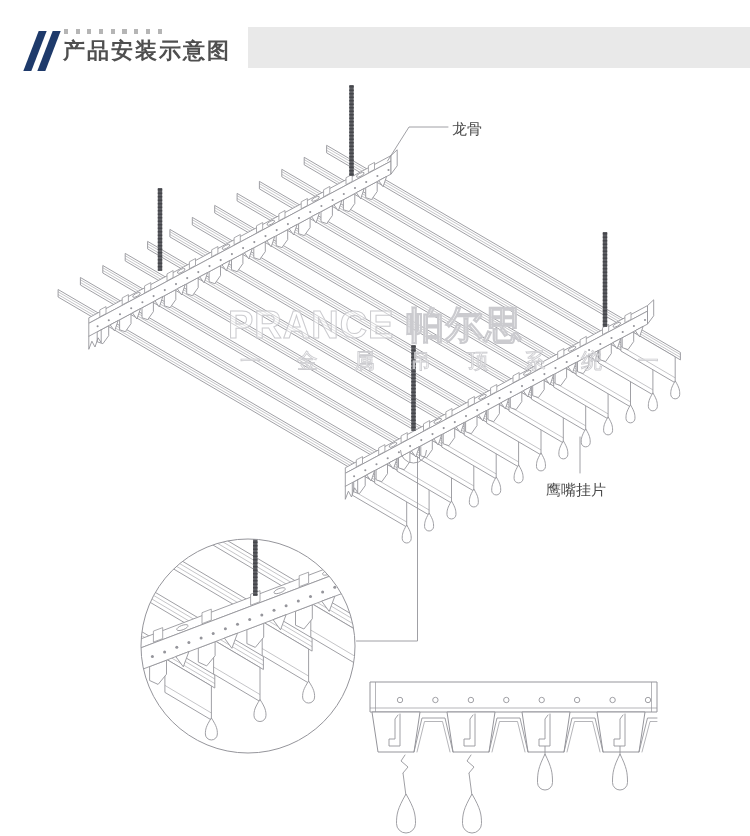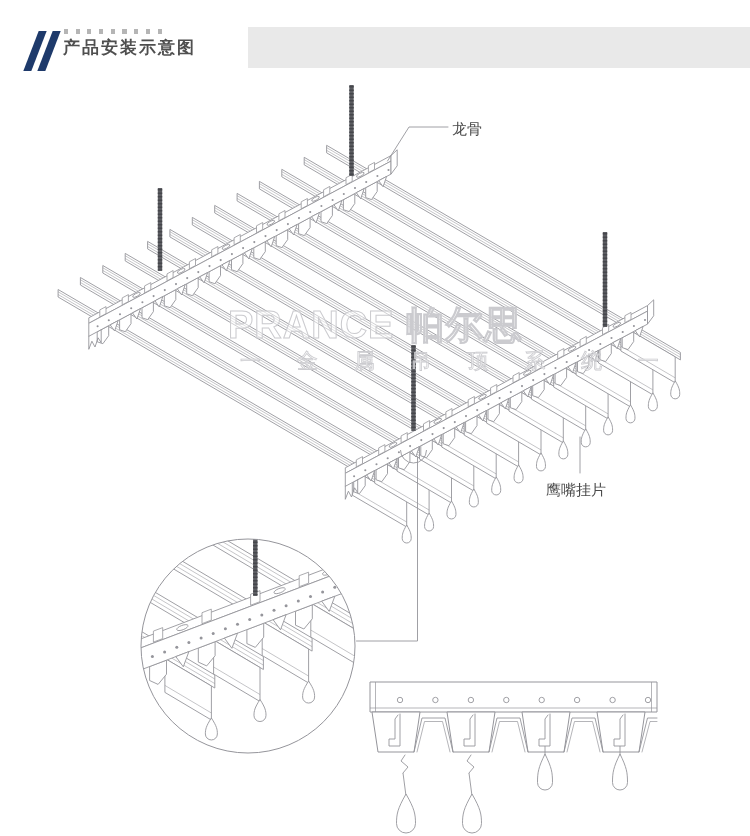--- a/index.html
+++ b/index.html
@@ -5,21 +5,21 @@
   *{margin:0;padding:0;box-sizing:border-box}
   html,body{background:#fff}
   body{width:750px;height:836px;font-family:"Liberation Sans",sans-serif}
   .page{position:relative;width:750px;height:836px;background:#fff;overflow:hidden}
   header{position:absolute;top:0;left:0;width:750px;height:80px;z-index:2}
   .band{position:absolute;left:248px;top:27px;width:502px;height:41px}
   .slash{position:absolute;width:8px;height:40px;transform:skewX(-21deg)}
   .s1{left:31px;top:31px}
   .s2{left:45px;top:31px}
   .dots{position:absolute;left:64px;top:29px;width:99px;height:4.5px}
-  h1{position:absolute;left:63px;top:36px;font-size:17px;font-weight:600;letter-spacing:2px;white-space:nowrap}
+  h1{position:absolute;left:63px;top:36px;font-size:22px;font-weight:600;letter-spacing:2px;white-space:nowrap}
   svg{position:absolute;left:0;top:0;z-index:1}
   text{font-family:"Liberation Sans",sans-serif}
   .lbl{font-size:15px}
   .wm1{font-size:38px;font-weight:700;letter-spacing:1px}
   .wm2{font-size:21px;letter-spacing:15px}
 </style>
 </head>
 <body>
 
 <div class="page">

